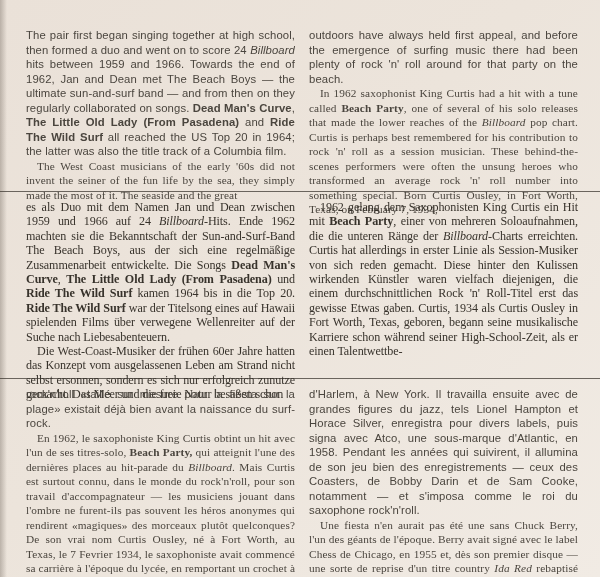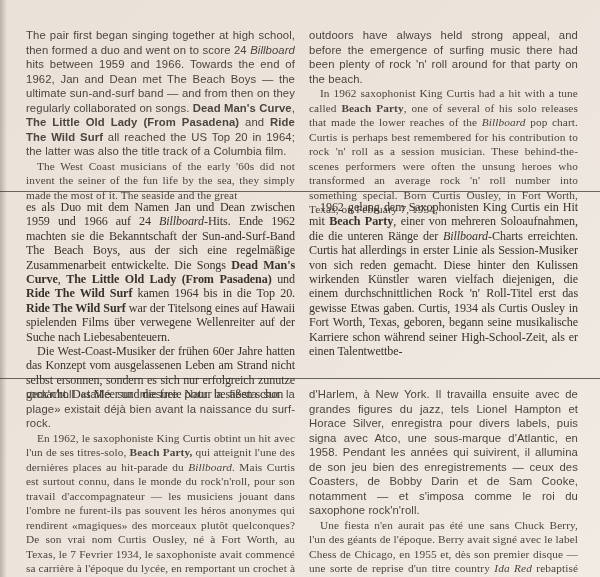--- a/index.html
+++ b/index.html
@@ -66,21 +66,21 @@
 <body>
 
 <div class="page">
 
   <section class="sec sec-en">
     <div class="col">
         <p class="para"><span>The pair first began singing together at high school, then formed a duo and went on to score 24 </span><span class="i">Billboard</span><span> hits between 1959 and 1966. Towards the end of 1962, Jan and Dean met The Beach Boys — the ultimate sun-and-surf band — and from then on they regularly collaborated on songs. </span><span class="b">Dead Man's Curve</span><span>, </span><span class="b">The Little Old Lady (From Pasadena)</span><span> and </span><span class="b">Ride The Wild Surf</span><span> all reached the US Top 20 in 1964; the latter was also the title track of a Columbia film.</span></p>
         <p class="para indent"><span>The West Coast musicians of the early '60s did not invent the seiner of the fun life by the sea, they simply made the most of it. The seaside and the great</span></p>
       </div>
     <div class="col">
-        <p class="para"><span>outdoors have always held strong appeal, and before the emergence of surfing music there had been plenty of rock 'n' roll around for that party on the beach.</span></p>
+        <p class="para"><span>outdoors have always held first appeal, and before the emergence of surfing music there had been plenty of rock 'n' roll around for that party on the beach.</span></p>
         <p class="para indent"><span>In 1962 saxophonist King Curtis had a hit with a tune called </span><span class="b">Beach Party</span><span>, one of several of his solo releases that made the lower reaches of the </span><span class="i">Billboard</span><span> pop chart. Curtis is perhaps best remembered for his contribution to rock 'n' roll as a session musician. These behind-the-scenes performers were often the unsung heroes who transformed an average rock 'n' roll number into something special. Born Curtis Ousley, in Fort Worth, Texas, on February 7, 1934,</span></p>
       </div>
   </section>
 
   <div class="rule"></div>
 
   <section class="sec sec-de">
     <div class="col">
         <p class="para"><span>es als Duo mit dem Namen Jan und Dean zwischen 1959 und 1966 auf 24 </span><span class="i">Billboard</span><span>-Hits. Ende 1962 machten sie die Bekanntschaft der Sun-and-Surf-Band The Beach Boys, aus der sich eine regelmäßige Zusammenarbeit entwickelte. Die Songs </span><span class="b">Dead Man's Curve</span><span>, </span><span class="b">The Little Old Lady (From Pasadena)</span><span> und </span><span class="b">Ride The Wild Surf</span><span> kamen 1964 bis in die Top 20. </span><span class="b">Ride The Wild Surf</span><span> war der Titelsong eines auf Hawaii spielenden Films über verwegene Wellenreiter auf der Suche nach Liebesabenteuern.</span></p>
         <p class="para indent"><span>Die West-Coast-Musiker der frühen 60er Jahre hatten das Konzept vom ausgelassenen Leben am Strand nicht selbst ersonnen, sondern es sich nur erfolgreich zunutze gemacht. Das Meer und die freie Natur besaßen schon</span></p>

